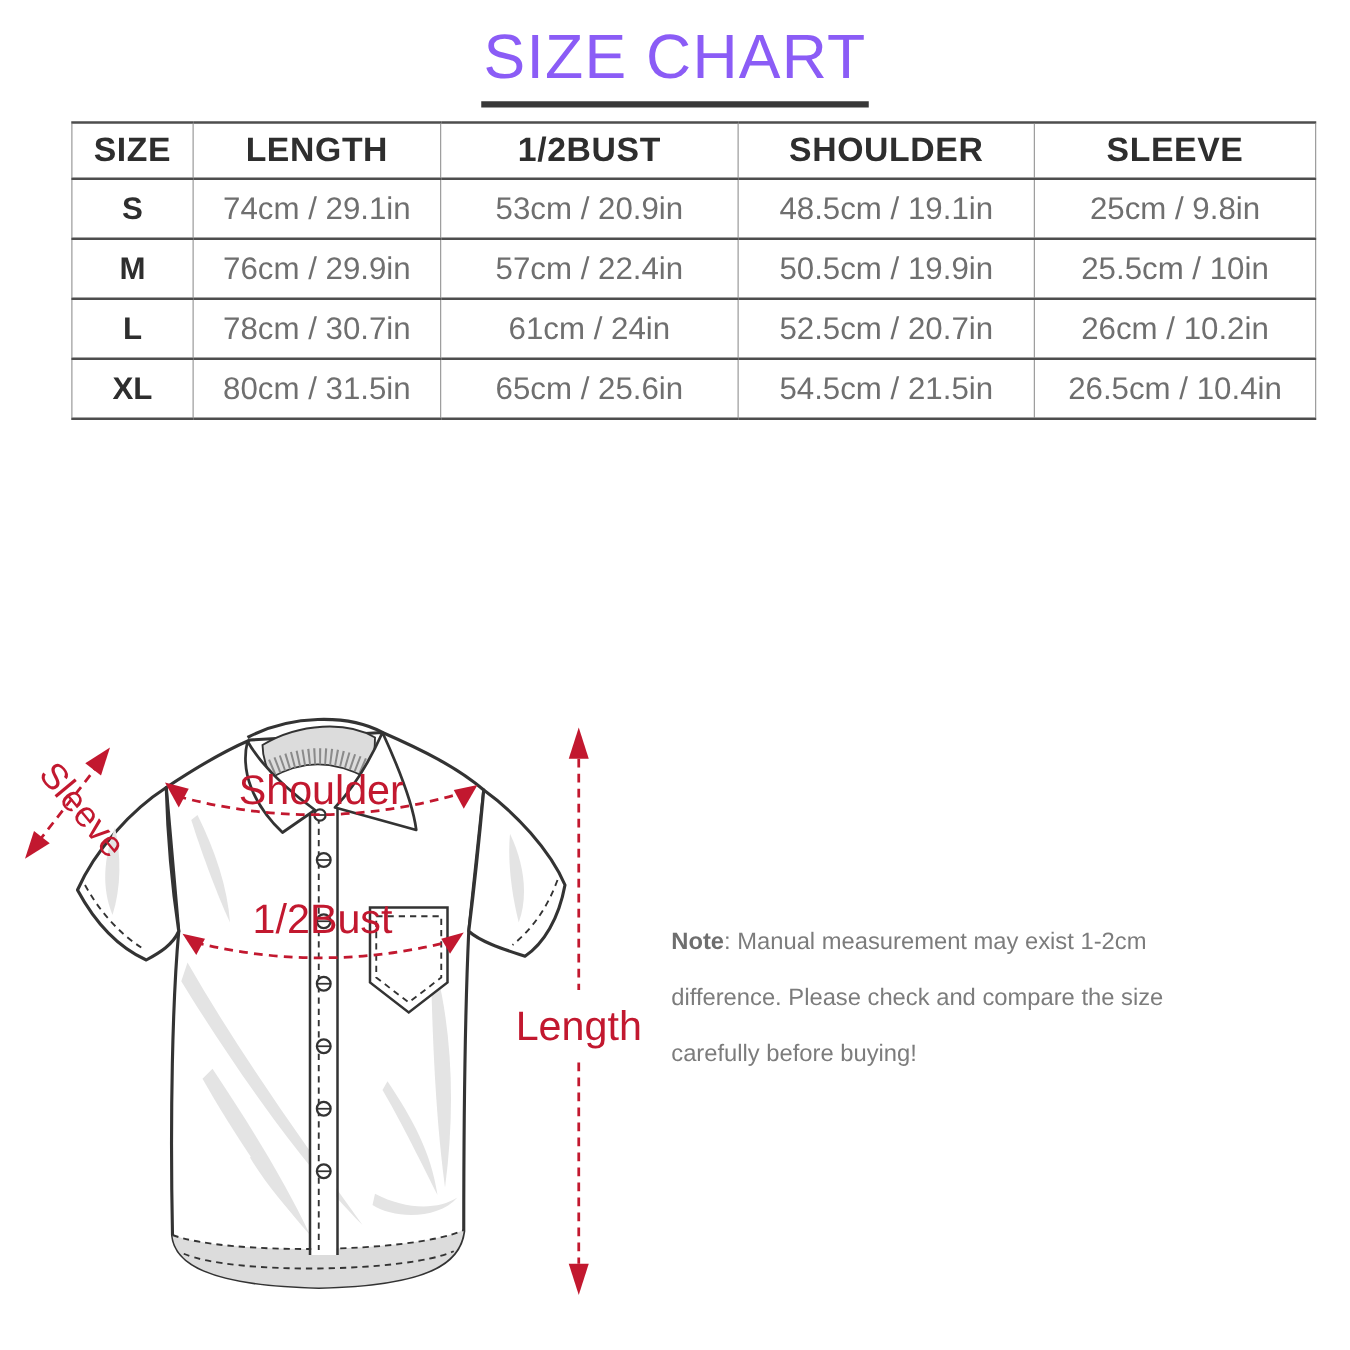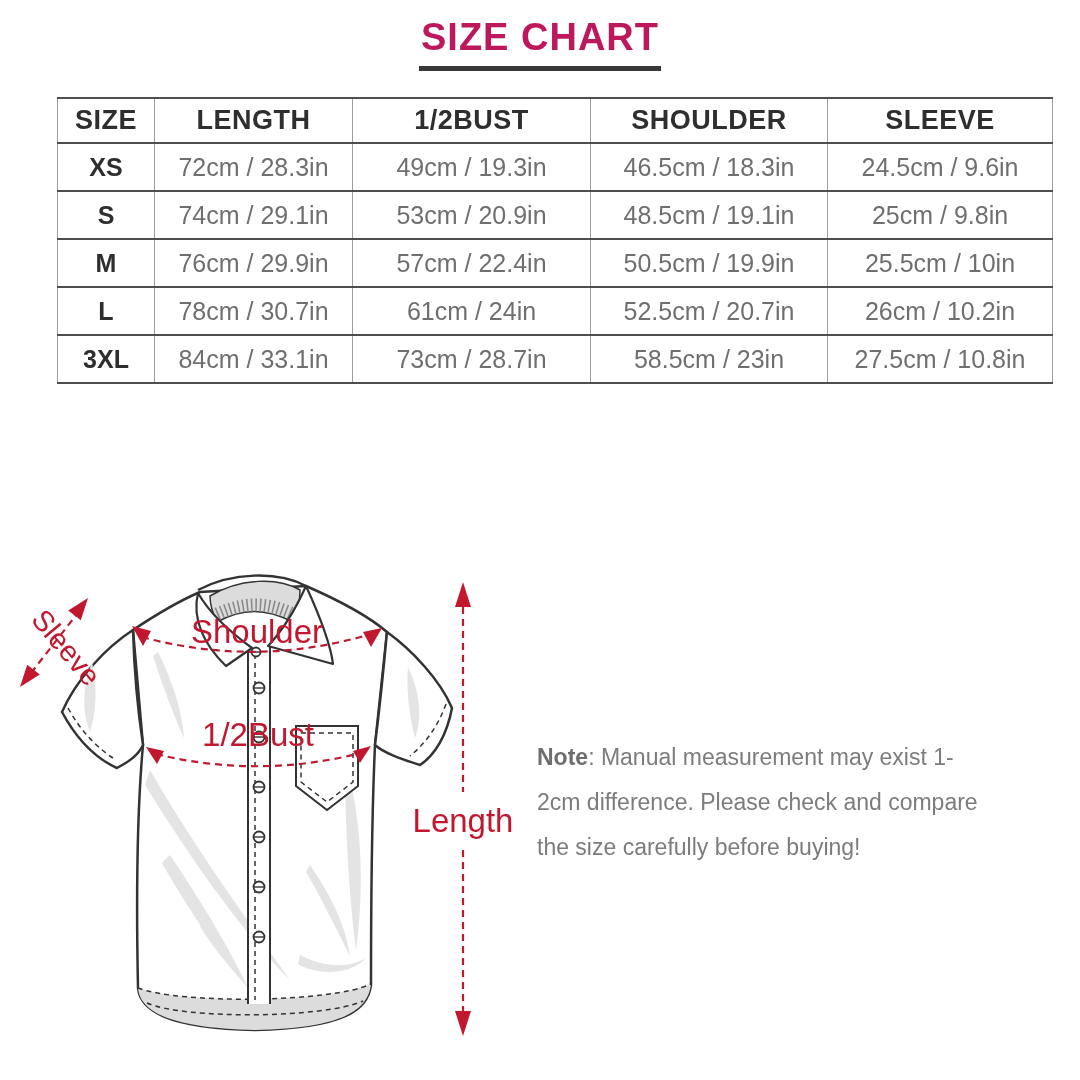--- a/index.html
+++ b/index.html
@@ -4,21 +4,21 @@
 <style>
   html,body{margin:0;padding:0;}
   body{
     width:1080px;height:1080px;position:relative;background:#ffffff;
     font-family:"Liberation Sans", sans-serif;overflow:hidden;
     --accent:#c2182f;
   }
   
   .title-wrap{position:absolute;top:16px;left:0;width:1080px;text-align:center;}
   .title{
-    display:inline-block;font-size:38px;font-weight:bold;color:#be185d;
+    display:inline-block;font-size:50px;font-weight:normal;color:#8b5cf6;
     letter-spacing:1px;border-bottom:5px solid #383838;padding:0 2px 7px 2px;
   }
   
   .size-table{
     position:absolute;left:57px;top:97px;width:995px;
     border-collapse:collapse;table-layout:fixed;
   }
   .size-table th,.size-table td{
     border:1px solid #9e9e9e;
     border-top:2px solid #4e4e4e;
@@ -32,21 +32,21 @@
   .diagram{position:absolute;left:0;top:560px;width:540px;height:500px;}
   .ink{stroke:#333;fill:none;}
   .dash{stroke:#333;stroke-width:1.5;fill:none;stroke-dasharray:5 4;}
   .fold{fill:#e4e4e4;stroke:none;}
   .rl{stroke:var(--accent,#c2182f);stroke-width:2.2;fill:none;stroke-dasharray:7 5;}
   .rf{fill:var(--accent,#c2182f);stroke:none;}
   .rt{fill:var(--accent,#c2182f);font-family:"Liberation Sans",sans-serif;}
   
   .note{
     position:absolute;left:537px;top:712px;width:450px;
-    font-size:23px;line-height:45px;color:#7c7c7c;
+    font-size:19px;line-height:45px;color:#7c7c7c;
   }
   .note b{color:#6e6e6e;}
 </style>
 </head>
 <body style="--accent: #c2182f;">
 
 <div class="title-wrap">
   <span class="title">SIZE CHART</span>
 </div>
 
@@ -62,27 +62,20 @@
     <tr>
         <th>SIZE</th>
         <th>LENGTH</th>
         <th>1/2BUST</th>
         <th>SHOULDER</th>
         <th>SLEEVE</th>
       </tr>
   </thead>
   <tbody>
       <tr>
-        <td class="size-cell">XS</td>
-        <td>72cm / 28.3in</td>
-        <td>49cm / 19.3in</td>
-        <td>46.5cm / 18.3in</td>
-        <td>24.5cm / 9.6in</td>
-      </tr>
-      <tr>
         <td class="size-cell">S</td>
         <td>74cm / 29.1in</td>
         <td>53cm / 20.9in</td>
         <td>48.5cm / 19.1in</td>
         <td>25cm / 9.8in</td>
       </tr>
       <tr>
         <td class="size-cell">M</td>
         <td>76cm / 29.9in</td>
         <td>57cm / 22.4in</td>
@@ -90,25 +83,25 @@
         <td>25.5cm / 10in</td>
       </tr>
       <tr>
         <td class="size-cell">L</td>
         <td>78cm / 30.7in</td>
         <td>61cm / 24in</td>
         <td>52.5cm / 20.7in</td>
         <td>26cm / 10.2in</td>
       </tr>
       <tr>
-        <td class="size-cell">3XL</td>
-        <td>84cm / 33.1in</td>
-        <td>73cm / 28.7in</td>
-        <td>58.5cm / 23in</td>
-        <td>27.5cm / 10.8in</td>
+        <td class="size-cell">XL</td>
+        <td>80cm / 31.5in</td>
+        <td>65cm / 25.6in</td>
+        <td>54.5cm / 21.5in</td>
+        <td>26.5cm / 10.4in</td>
       </tr>
     </tbody>
 </table>
 
 <svg class="diagram" viewBox="0 0 540 500">
   <g>
 
     <path class="ink" fill="#ffffff" stroke-width="2.5" stroke-linejoin="round" d="M133,70 C160,52 186,38 200,32 L306,26 C338,40 366,54 387,72 L375,185 C372,250 371,340 371,425 C368,450 344,468 255,470 C166,468 140,450 138,428 C136,332 138,240 143,185 Z" style="fill:#ffffff"></path>
 
     <g>

